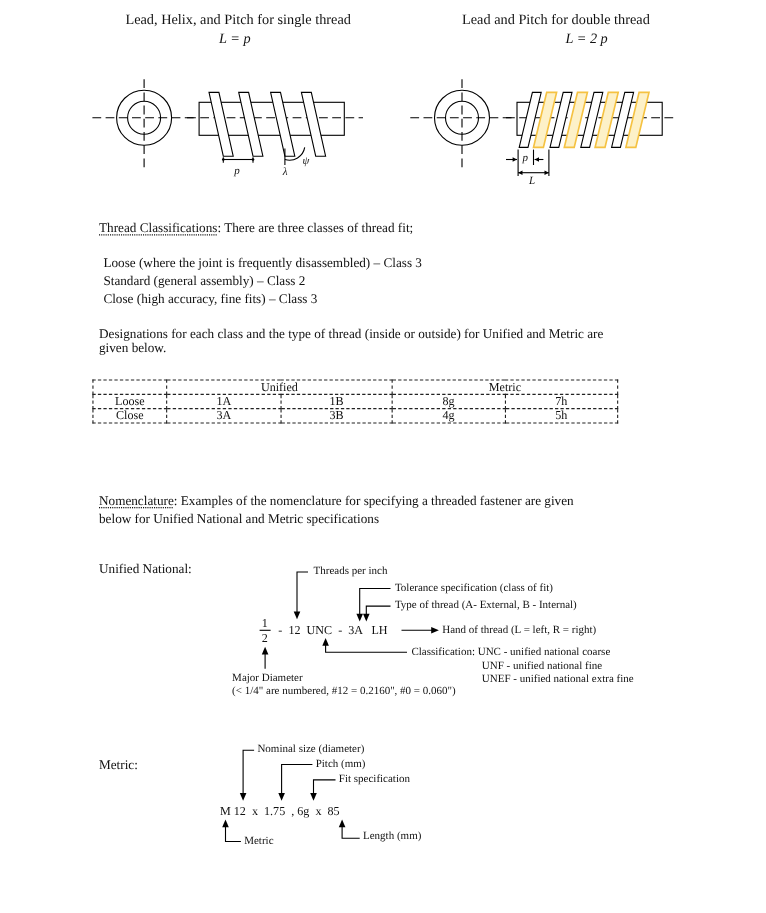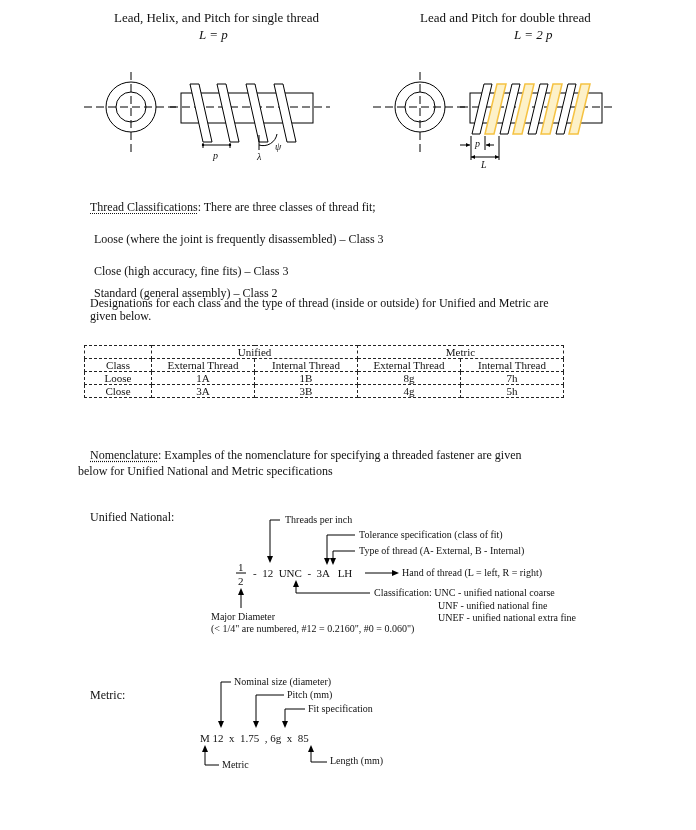--- a/index.html
+++ b/index.html
@@ -92,39 +92,32 @@
     <polygon points="499,157 495,155 495,159"></polygon>
   </g>
 </svg>
 <div class="abs t10 it" style="left:475px;top:138px;">p</div>
 <div class="abs t10 it" style="left:481px;top:159px;">L</div>
 
 <div class="abs t14" style="left:90px;top:200px;">
   <span class="dotu">Thread Classifications</span><span>: There are three classes of thread fit;</span>
 </div>
 <div class="abs t14" style="left:94px;top:232px;">Loose (where the joint is frequently disassembled) – Class 3</div>
-<div class="abs t14" style="left:94px;top:248px;margin-top:38px;">Standard (general assembly) – Class 2</div>
+<div class="abs t14" style="left:94px;top:248px;">Standard (general assembly) – Class 2</div>
 <div class="abs t14" style="left:94px;top:264px;">Close (high accuracy, fine fits) – Class 3</div>
 
 <div class="abs t14" style="left:90px;top:296px;">Designations for each class and the type of thread (inside or outside) for Unified and Metric are</div>
 <div class="abs t14" style="left:90px;top:309px;">given below.</div>
 
 <table class="des">
   <tbody>
       <tr>
     <td style="width:58px"></td>
     <td colspan="2" style="width:196px">Unified</td>
     <td colspan="2" style="width:196px">Metric</td>
-  </tr>
-  <tr>
-    <td>Class</td>
-    <td style="width:94px">External Thread</td>
-    <td style="width:94px">Internal Thread</td>
-    <td style="width:94px">External Thread</td>
-    <td style="width:94px">Internal Thread</td>
   </tr>
   <tr>
     <td>Loose</td>
     <td>1A</td>
     <td>1B</td>
     <td>8g</td>
     <td>7h</td>
   </tr>
   <tr>
     <td>Close</td>
@@ -132,21 +125,21 @@
     <td>3B</td>
     <td>4g</td>
     <td>5h</td>
   </tr>
 </tbody>
   </table>
 
 <div class="abs t14" style="left:90px;top:448px;">
   <span class="dotu">Nomenclature</span><span>: Examples of the nomenclature for specifying a threaded fastener are given</span>
 </div>
-<div class="abs t14" style="left:78px;top:464px;">below for Unified National and Metric specifications</div>
+<div class="abs t14" style="left:90px;top:464px;">below for Unified National and Metric specifications</div>
 
 <div class="abs t14" style="left:90px;top:510px;">Unified National:</div>
 
 <svg width="696" height="830">
   <g stroke="#000" fill="none" stroke-width="1">
 
     <polyline points="280,520 270,520 270,561"></polyline>
 
     <polyline points="355,535 327,535 327,563"></polyline>
 

